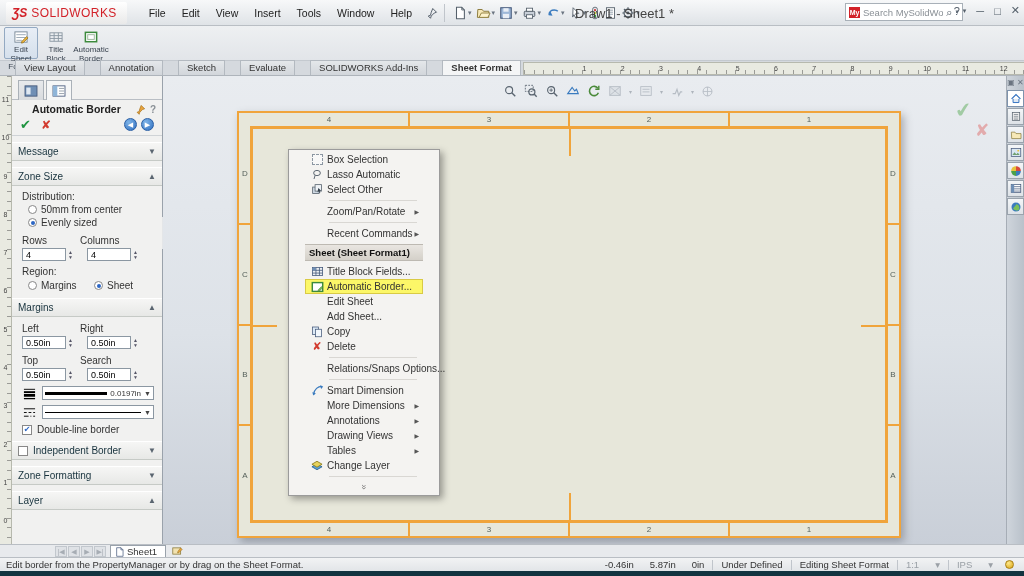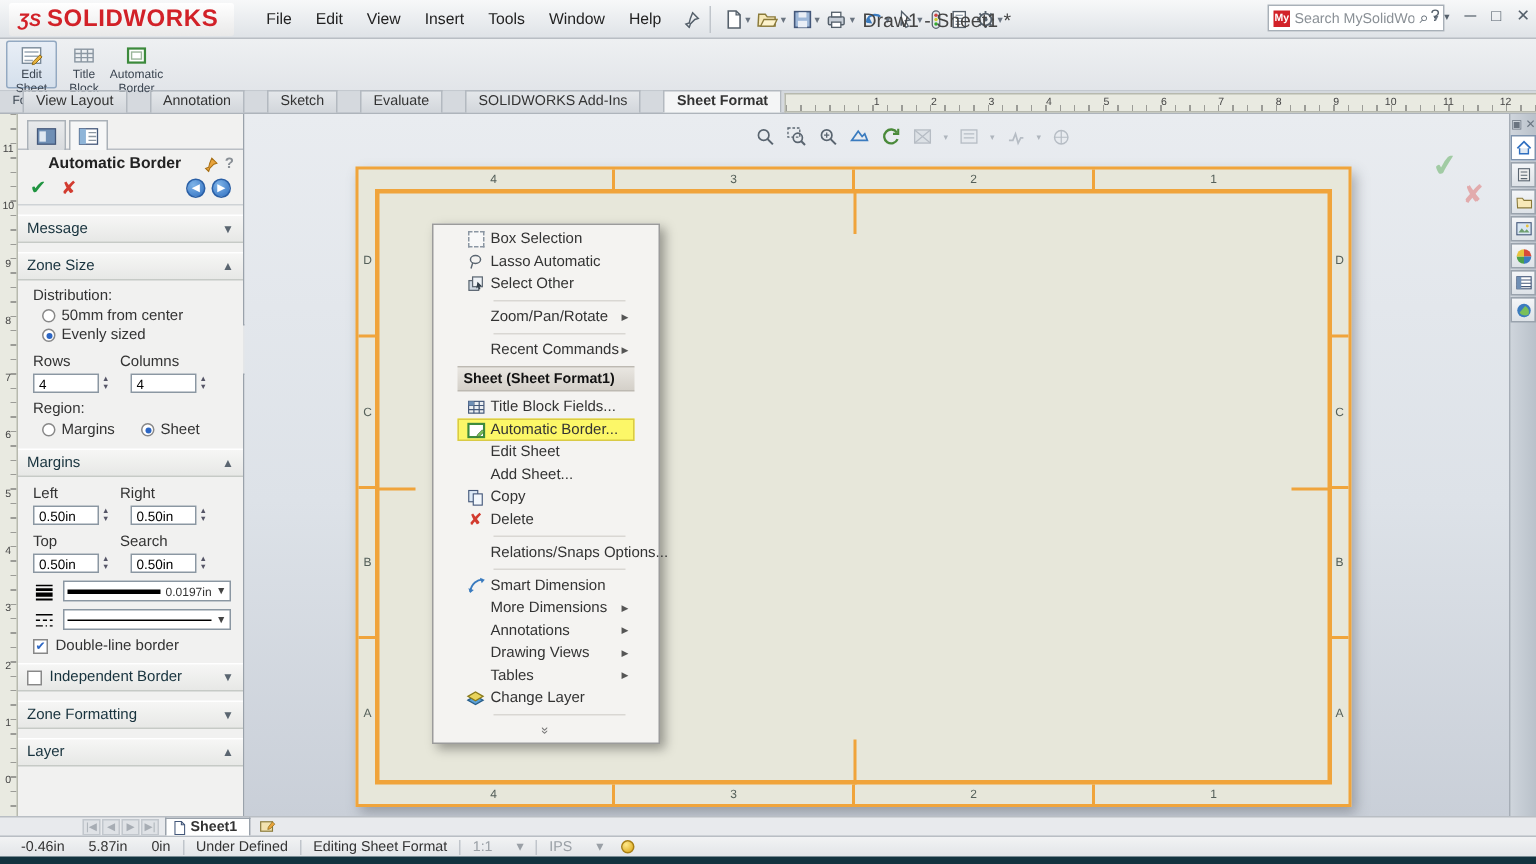--- a/index.html
+++ b/index.html
@@ -5,21 +5,21 @@
   *{box-sizing:border-box;margin:0;padding:0}
   html,body{width:1024px;height:576px;overflow:hidden}
   body{font-family:"Liberation Sans","DejaVu Sans",sans-serif;font-size:11px;color:#333;background:#dfe3e8;position:relative}
   svg{display:block}
   .ico{display:inline-flex;align-items:center;justify-content:center}
 
   
   .titlebar{height:26px;background:linear-gradient(#f7f8f9,#dfe3e7);border-bottom:1px solid #b9bec4;display:flex;align-items:center;position:relative;padding:0 6px}
   .logo{display:flex;align-items:center;gap:4px;background:linear-gradient(#ffffff,#e9e9e9);padding:2px 10px 2px 6px;height:22px;border-radius:2px}
   .logo .ds{font-style:italic;font-weight:bold;font-size:12px;color:#d22128}
-  .logo .sw{font-weight:bold;font-size:16px;color:#d22128;letter-spacing:.4px}
+  .logo .sw{font-weight:normal;font-size:12px;color:#d22128;letter-spacing:.4px}
   .menubar{display:flex;margin-left:14px}
   .menubar span{padding:3px 8px;font-size:10.5px;color:#222;cursor:default}
   .pin{margin-left:6px;color:#5a6570}
   .tb-sep{width:1px;height:18px;background:#c0c5cb;margin:0 6px}
   .tbtn{display:flex;align-items:center;padding:2px 2px;color:#55606b}
   .tbtn .caret{font-size:7px;color:#6a7480;margin-left:1px}
   .doc-title{position:absolute;left:575px;top:6px;font-size:13px;color:#444}
   .searchbox{position:absolute;left:845px;top:3px;width:118px;height:18px;background:#fff;border:1px solid #a8b0b8;display:flex;align-items:center;padding:0 3px;gap:3px}
   .searchbox .sq{width:11px;height:11px;background:#d22128;color:#fff;font-size:7px;display:flex;align-items:center;justify-content:center;font-weight:bold}
   .searchbox .ph{flex:1;color:#8a9096;font-size:9.5px;white-space:nowrap;overflow:hidden}
@@ -117,21 +117,21 @@
   
   .taskpane{position:absolute;right:0;top:0;bottom:0;width:18px;background:linear-gradient(90deg,#cfd5dc,#b9c1ca);border-left:1px solid #a6adb6;padding-top:2px}
   .tp-top{display:flex;justify-content:center;gap:2px;color:#6a7480;font-size:8px;margin-bottom:3px}
   .tp-tab{width:17px;height:17px;margin:0 0 1px 0;background:linear-gradient(#f4f6f8,#dde2e7);border:1px solid #9aa3ad;display:flex;align-items:center;justify-content:center}
   .tp-tab.active{background:#fff;border-color:#7e93ad}
 
   
   .sheettabs{height:13px;background:#e8eaed;border-top:1px solid #b9bec4;display:flex;align-items:center;font-size:9.5px}
   .st-nav{display:flex;gap:1px;margin-left:55px;color:#a7adb4;font-size:7px}
   .st-nav span{width:12px;text-align:center;background:#dfe2e6;border:1px solid #c2c7cd;line-height:9px}
-  .st-tab{display:flex;align-items:center;gap:3px;background:#fff;border:1px solid #9aa2ab;border-bottom:none;padding:0 8px 0 4px;height:12px;margin-left:4px;font-weight:bold}
+  .st-tab{display:flex;align-items:center;gap:3px;background:#fff;border:1px solid #9aa2ab;border-bottom:none;padding:0 8px 0 4px;height:12px;margin-left:4px;font-weight:normal}
   .st-add{margin-left:6px}
 
   
   .statusbar{height:14px;background:linear-gradient(#f2f3f4,#e2e5e8);border-top:1px solid #b9bec4;display:flex;align-items:center;font-size:9.5px;color:#333;padding:0 6px}
   .sb-msg{flex:1;white-space:nowrap;overflow:hidden}
   .sb-f{padding:0 8px;white-space:nowrap}
   .sb-sep{width:1px;height:10px;background:#c0c5cb}
   .sb-dim{color:#9aa0a6}
   .goldball{width:9px;height:9px;border-radius:50%;background:radial-gradient(circle at 35% 30%,#ffe98a,#d9a413);border:1px solid #a87f14;margin:0 4px}
   .bottomedge{height:5px;background:#12333f}
@@ -805,20 +805,21 @@
   </div>
   <span class="st-add ico">
     <svg width="11" height="10" viewBox="0 0 14 12">
         <rect x="1" y="2" width="10" height="8" fill="#f2e2b0" stroke="#8a7a3a"></rect>
         <path d="M11 2l2 2-4 4-2 .5.5-2z" fill="#e8a33c" stroke="#8a6a1a" stroke-width=".6"></path>
       </svg>
   </span>
 </div>
 
 <div class="statusbar">
+  <span class="sb-msg">Edit border from the PropertyManager or by drag on the Sheet Format.</span>
   <span class="sb-f">-0.46in</span>
   <span class="sb-f">5.87in</span>
   <span class="sb-f">0in</span>
   <span class="sb-sep"></span>
   <span class="sb-f">Under Defined</span>
   <span class="sb-sep"></span>
   <span class="sb-f">Editing Sheet Format</span>
   <span class="sb-sep"></span>
   <span class="sb-f sb-dim">1:1</span>
   <span class="sb-f sb-dim">▾</span>

